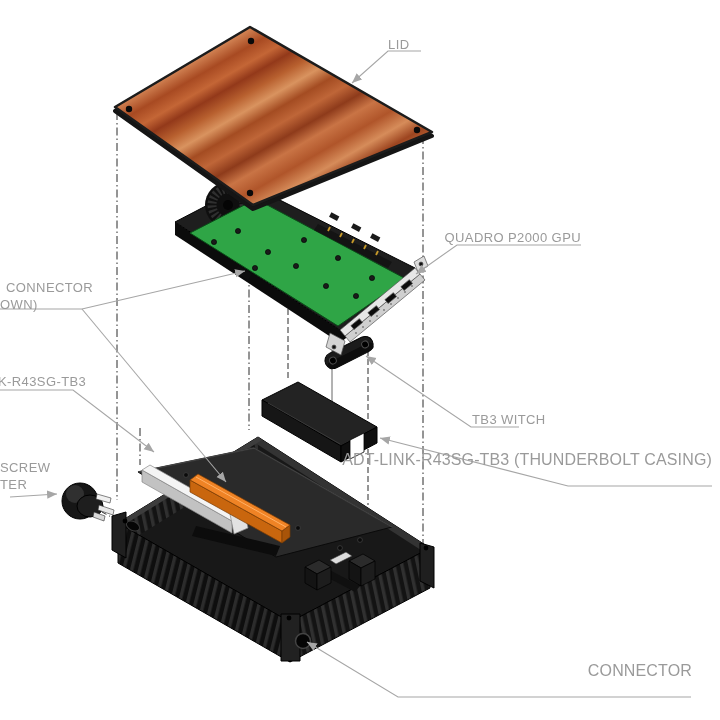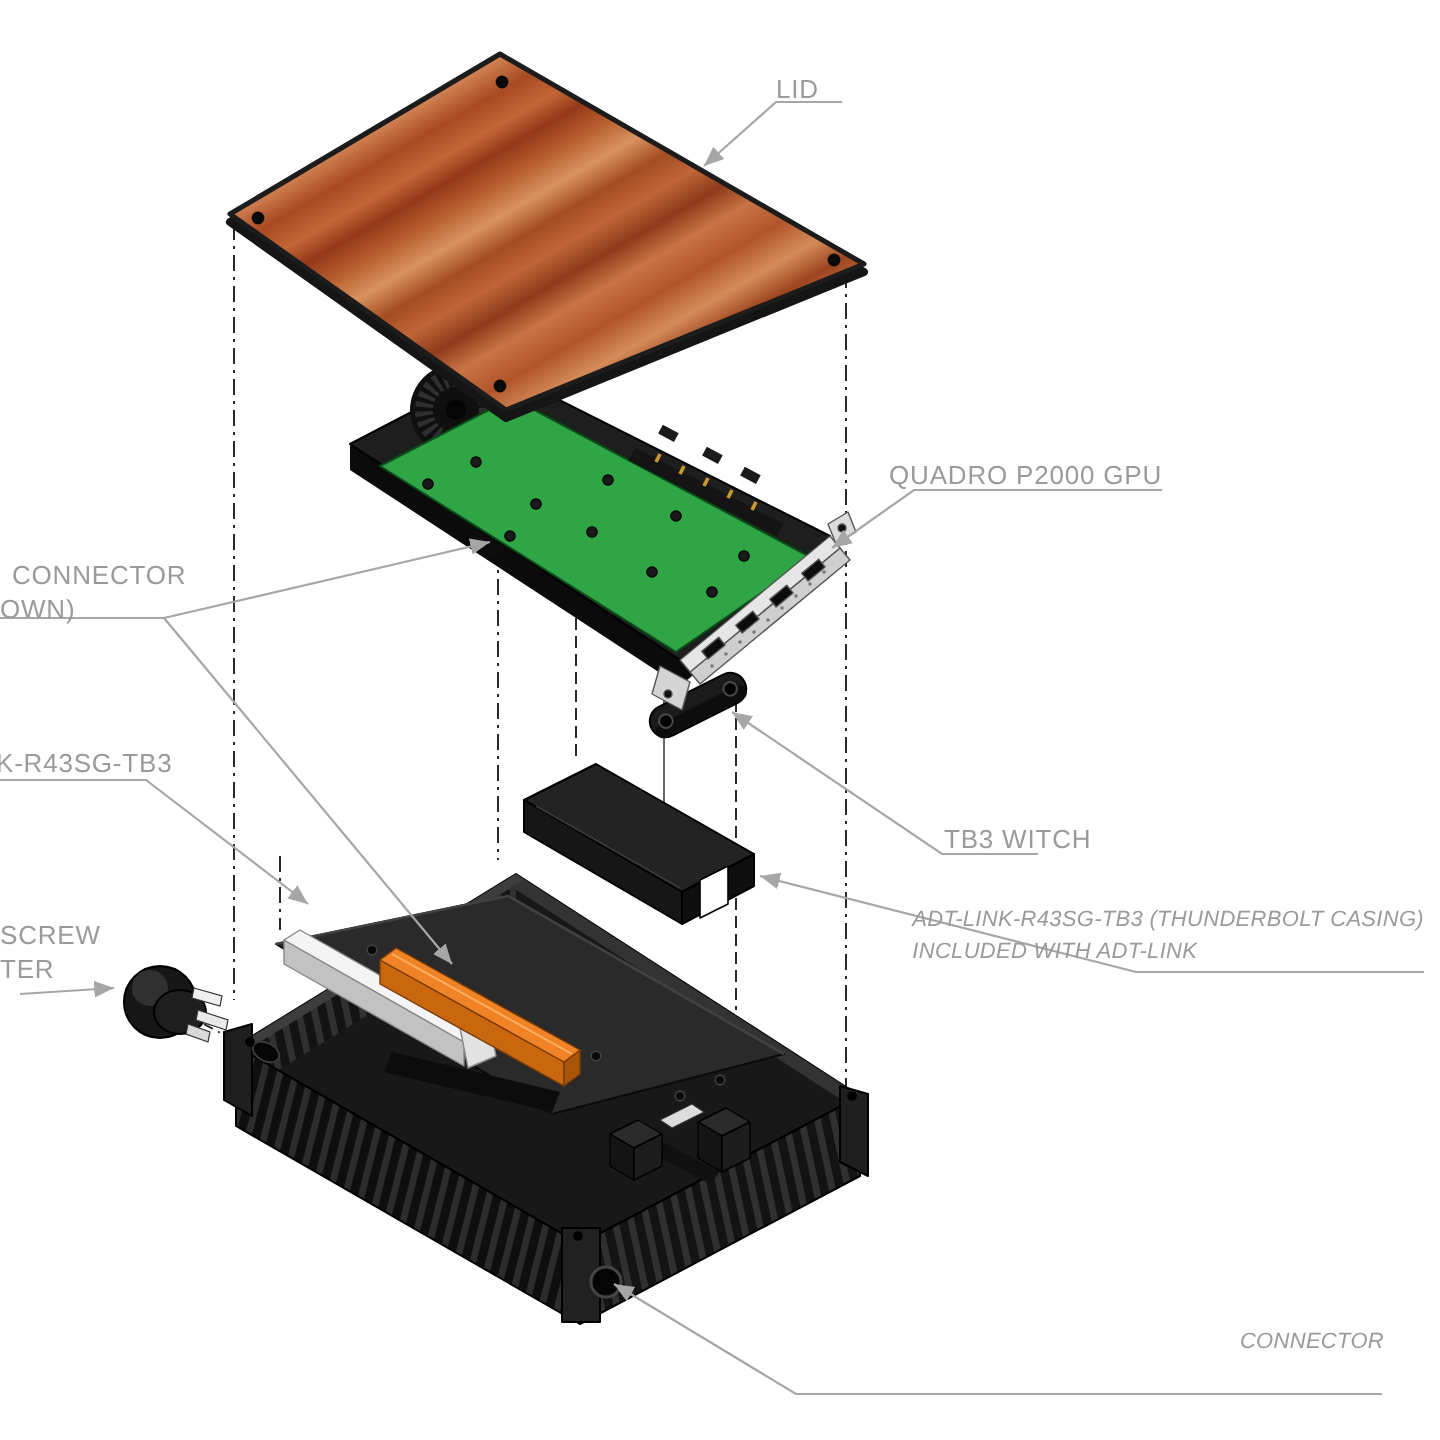--- a/index.html
+++ b/index.html
@@ -1,22 +1,22 @@
 <!DOCTYPE html>
 <html><head>
 <meta charset="utf-8">
 <style>
   html,body{margin:0;padding:0;background:#fff;}
   #stage{position:relative;width:720px;height:720px;background:#ffffff;overflow:hidden;
          font-family:"Liberation Sans",sans-serif;}
   #art{position:absolute;left:0;top:0;}
   .lbl{position:absolute;font-size:13px;color:#9a9a9a;letter-spacing:.4px;white-space:nowrap;
        line-height:17px;}
-  .lbl.sm{font-size:11px;letter-spacing:.15px;line-height:16px;font-style:italic;}
-  .r{text-align:left;}
+  .lbl.sm{font-size:16px;letter-spacing:.15px;line-height:16px;}
+  .r{text-align:center;}
 </style>
 </head>
 <body>
 
 <div id="stage">
 
 <svg id="art" width="720" height="720" viewBox="0 0 720 720">
   <defs>
     <marker id="ah" viewBox="0 0 10 10" refX="0" refY="5" markerWidth="9" markerHeight="9" orient="auto">
       <path d="M10,0.8 L0,5 L10,9.2 z" fill="#a6a6a6"></path>
@@ -242,20 +242,19 @@
 
 <div class="lbl" style="left:0;top:459px">
   <div>SCREW</div>
   <div>TER</div>
 </div>
 
 <div class="lbl" style="left:472px;top:411px">TB3 WITCH</div>
 
 <div class="lbl sm r" style="right:8px;top:452px">
   <div>ADT-LINK-R43SG-TB3 (THUNDERBOLT CASING)</div>
-  <div>INCLUDED WITH ADT-LINK</div>
 </div>
 
 <div class="lbl sm r" style="right:28px;top:663px">
   <div>CONNECTOR</div>
 </div>
 
 </div>
 
 </body></html>

